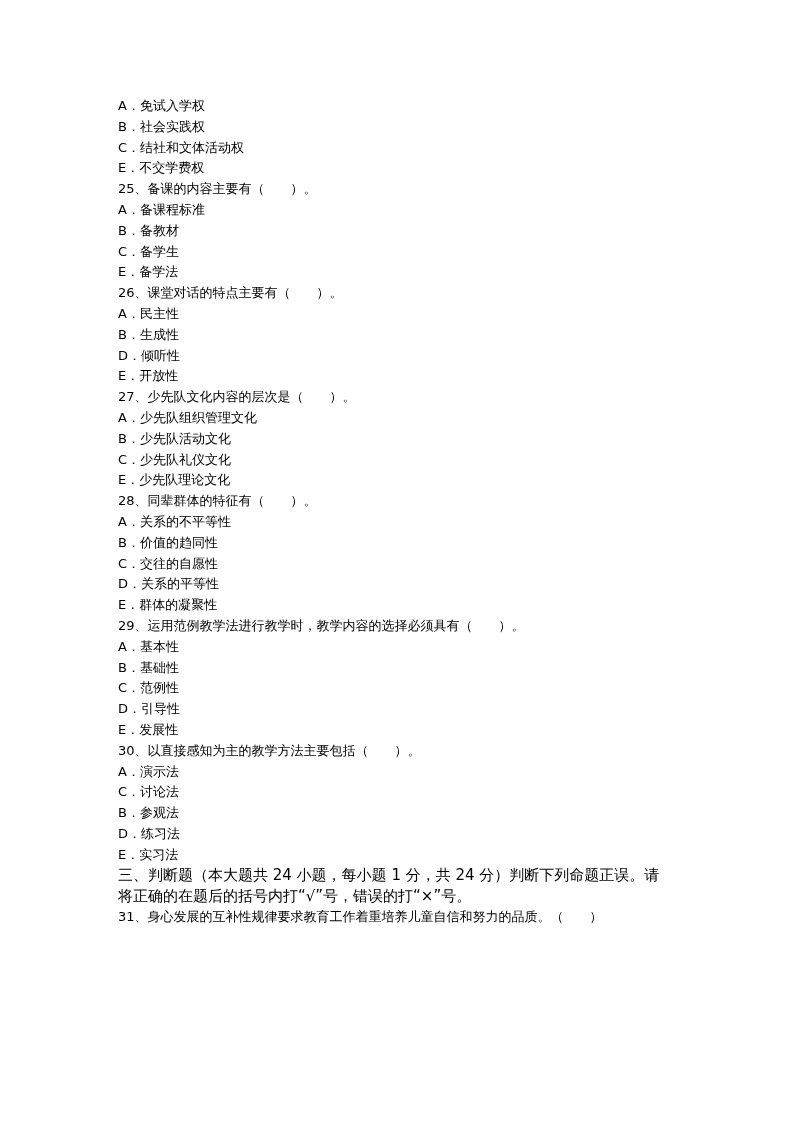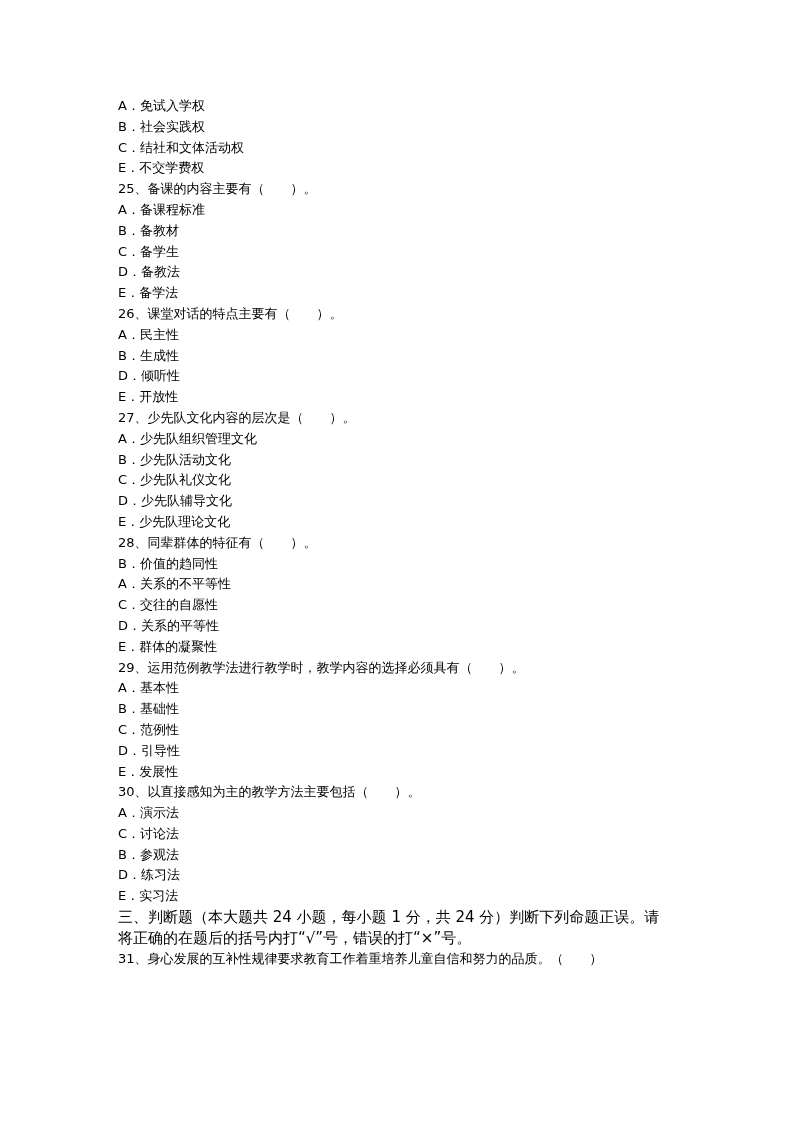--- a/index.html
+++ b/index.html
@@ -14,36 +14,34 @@
 
 <div class="page">
   <div class="line">A．免试入学权</div>
   <div class="line">B．社会实践权</div>
   <div class="line">C．结社和文体活动权</div>
   <div class="line">E．不交学费权</div>
   <div class="line">25、备课的内容主要有（　　）。</div>
   <div class="line">A．备课程标准</div>
   <div class="line">B．备教材</div>
   <div class="line">C．备学生</div>
-  <div class="line">D．备教法</div>
   <div class="line">E．备学法</div>
   <div class="line">26、课堂对话的特点主要有（　　）。</div>
   <div class="line">A．民主性</div>
   <div class="line">B．生成性</div>
   <div class="line">D．倾听性</div>
   <div class="line">E．开放性</div>
   <div class="line">27、少先队文化内容的层次是（　　）。</div>
   <div class="line">A．少先队组织管理文化</div>
   <div class="line">B．少先队活动文化</div>
   <div class="line">C．少先队礼仪文化</div>
-  <div class="line">D．少先队辅导文化</div>
   <div class="line">E．少先队理论文化</div>
   <div class="line">28、同辈群体的特征有（　　）。</div>
+  <div class="line">A．关系的不平等性</div>
   <div class="line">B．价值的趋同性</div>
-  <div class="line">A．关系的不平等性</div>
   <div class="line">C．交往的自愿性</div>
   <div class="line">D．关系的平等性</div>
   <div class="line">E．群体的凝聚性</div>
   <div class="line">29、运用范例教学法进行教学时，教学内容的选择必须具有（　　）。</div>
   <div class="line">A．基本性</div>
   <div class="line">B．基础性</div>
   <div class="line">C．范例性</div>
   <div class="line">D．引导性</div>
   <div class="line">E．发展性</div>
   <div class="line">30、以直接感知为主的教学方法主要包括（　　）。</div>

